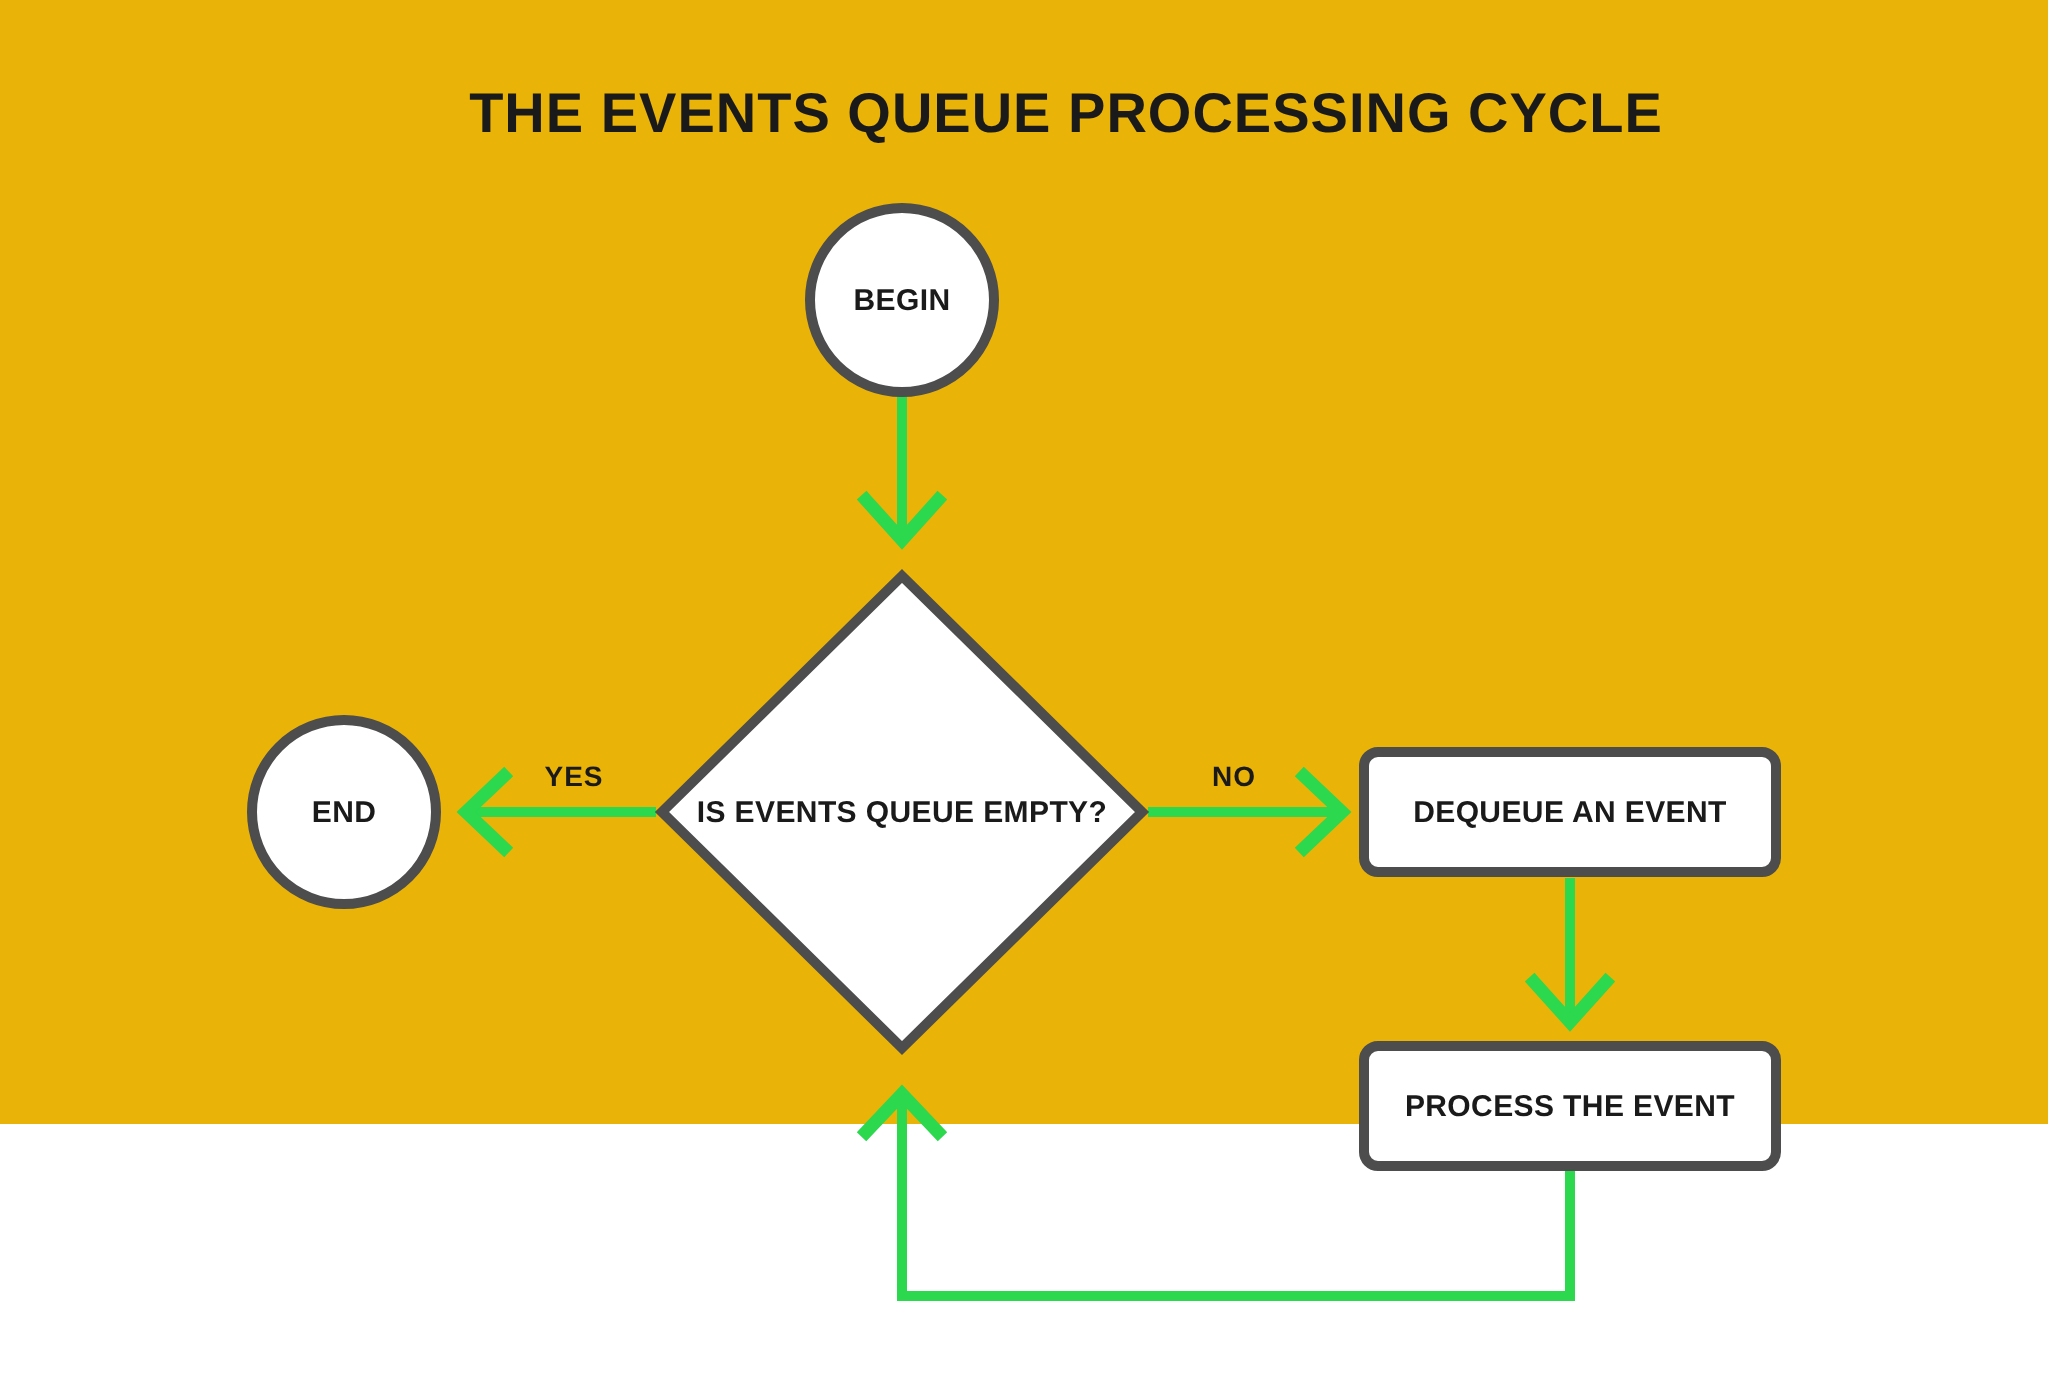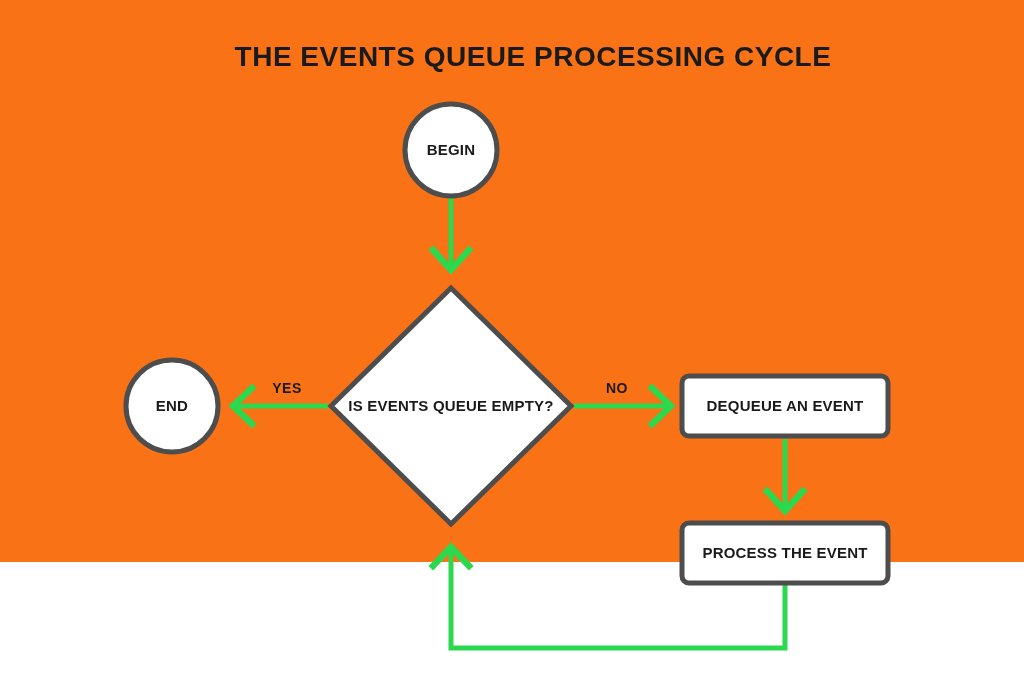--- a/index.html
+++ b/index.html
@@ -8,21 +8,21 @@
     background: #ffffff;
     width: 1024px;
     height: 694px;
     overflow: hidden;
     font-family: "Liberation Sans", sans-serif;
   }
   .diagram-wrap {
     position: relative;
     width: 1024px;
     height: 562px;
-    background: #f97316;
+    background: #eab308;
   }
   svg { display: block; }
   text {
     font-family: "Liberation Sans", sans-serif;
     font-weight: 700;
   }
   .title-text {
     font-size: 28px;
     letter-spacing: 0.5px;
   }

